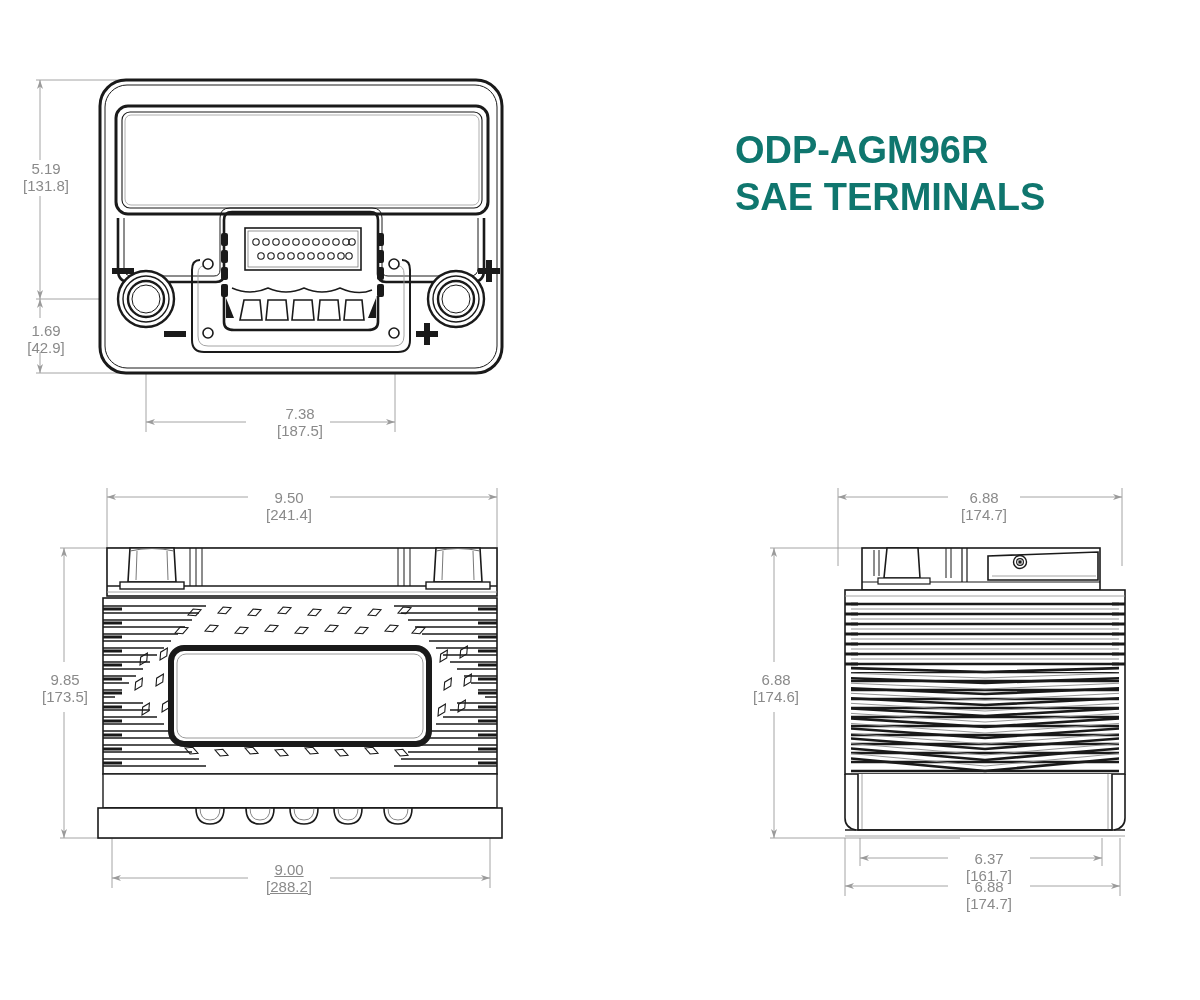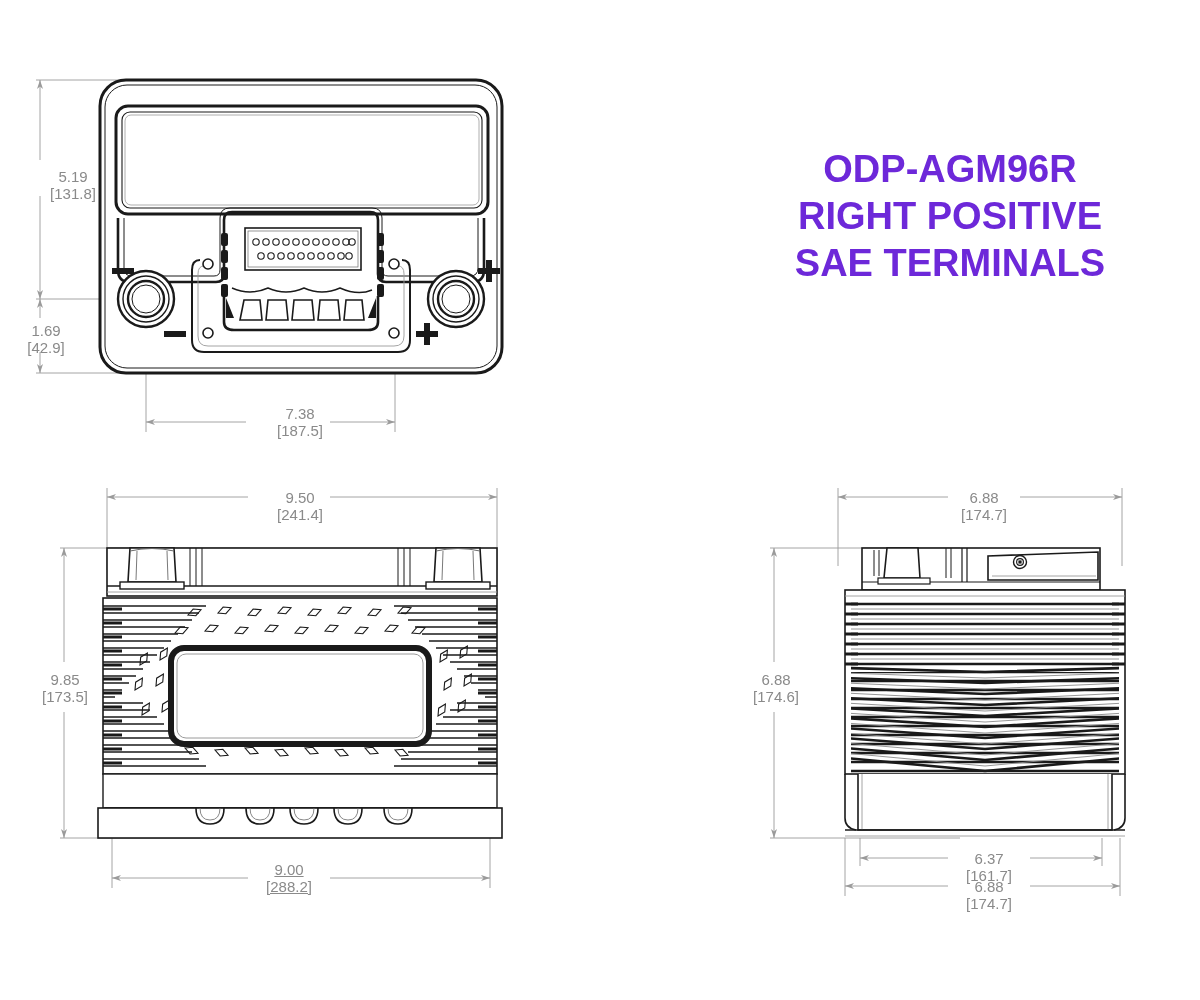--- a/index.html
+++ b/index.html
@@ -16,28 +16,27 @@
   }
   #sheet {
     position: absolute;
     left: 0; top: 0;
     width: 1200px;
     height: 1000px;
   }
   .title-block {
     position: absolute;
     left: 735px;
-    top: 146px;
+    top: 127px;
     width: 430px;
-    text-align: center;
     font-family: "Liberation Sans", sans-serif;
     font-weight: bold;
     font-size: 38px;
     line-height: 47px;
-    color: #6d28d9;
+    color: #0f766e;
     letter-spacing: 0px;
   }
   .title-line { display: block; white-space: nowrap; }
   .dim-text {
     position: absolute;
     font-family: "Liberation Sans", sans-serif;
     font-size: 15px;
     line-height: 17px;
     color: #8a8a8a;
     text-align: center;
@@ -687,38 +686,37 @@
 
       <path d="M1125,774 L1125,818 Q1125,828 1114,830" fill="none" stroke="#1a1a1a" stroke-width="1.6"></path>
       <line x1="845" y1="830" x2="1125" y2="830" stroke="#1a1a1a" stroke-width="1.6"></line>
       <line x1="845" y1="836" x2="1125" y2="836" stroke="#9a9a9a" stroke-width="0.9"></line>
     </g>
   </g>
 </svg>
 
 <div class="title-block">
   <span class="title-line">ODP-AGM96R</span>
-  <span class="title-line">RIGHT POSITIVE</span>
   <span class="title-line">SAE TERMINALS</span>
 </div>
 
-<div class="dim-text" style="left:0px; top:168px; width:92px;padding-left:27px;">
+<div class="dim-text" style="left:0px; top:160px; width:92px;">
   <span>5.19</span>
   <span class="d2">[131.8]</span>
 </div>
 <div class="dim-text" style="left:0px; top:322px; width:92px;">
   <span>1.69</span>
   <span class="d2">[42.9]</span>
 </div>
 <div class="dim-text" style="left:258px; top:405px; width:84px;">
   <span>7.38</span>
   <span class="d2">[187.5]</span>
 </div>
 
-<div class="dim-text" style="left:259px; top:489px; width:82px;">
+<div class="dim-text" style="left:248px; top:489px; width:82px;">
   <span>9.50</span>
   <span class="d2">[241.4]</span>
 </div>
 <div class="dim-text" style="left:22px; top:671px; width:86px;">
   <span>9.85</span>
   <span class="d2">[173.5]</span>
 </div>
 <div class="dim-text" style="left:248px; top:861px; width:82px;text-decoration:underline;">
   <span>9.00</span>
   <span class="d2">[288.2]</span>

